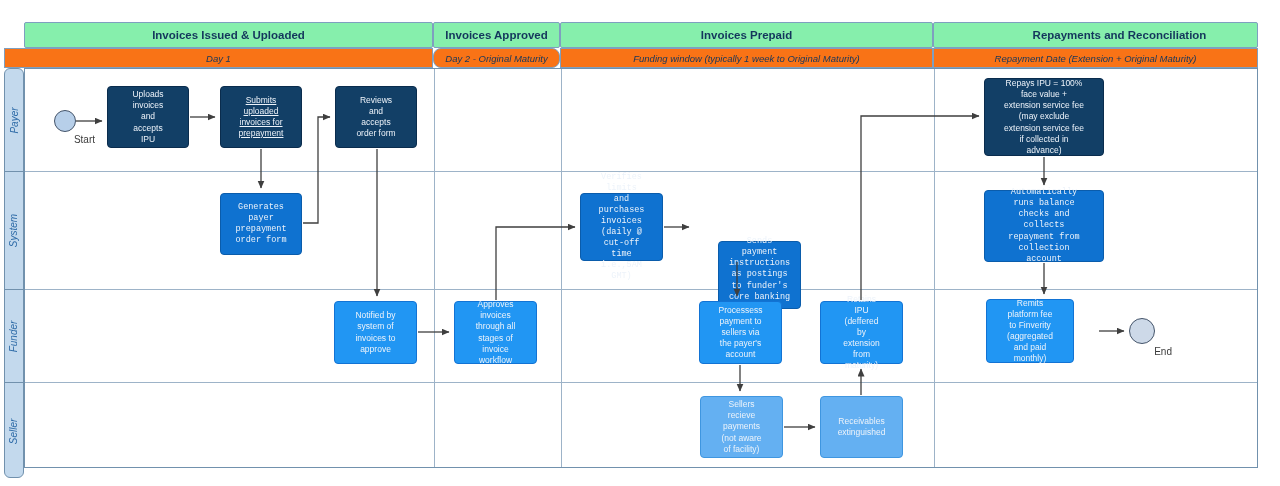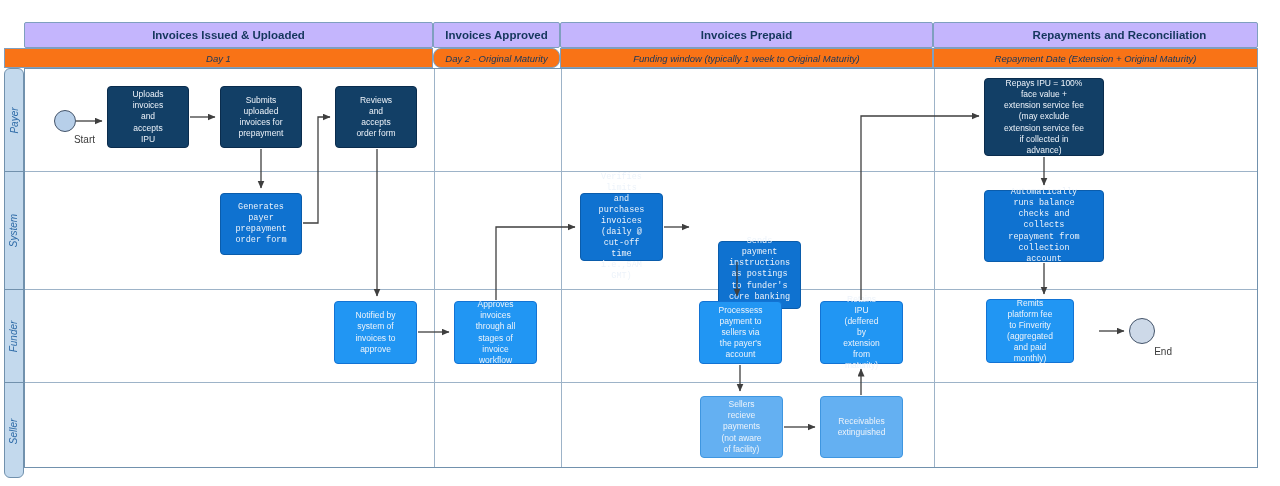--- a/index.html
+++ b/index.html
@@ -1,20 +1,20 @@
 <!DOCTYPE html>
 <html><head>
 <meta charset="utf-8">
 <style>
   html,body{margin:0;padding:0;background:#ffffff;}
   #stage{position:relative;width:1280px;height:486px;background:#ffffff;overflow:hidden;
          font-family:"Liberation Sans", sans-serif;}
   
   .phase-cell{position:absolute;top:22px;height:26px;box-sizing:border-box;
-    background:#c4b5fd;border:1px solid #7F9FBF;border-radius:2px;
+    background:#86efac;border:1px solid #7F9FBF;border-radius:2px;
     display:flex;align-items:center;justify-content:center;
     font-weight:bold;font-size:11.5px;color:#14365C;}
   
   .time-cell{position:absolute;top:48px;height:20px;box-sizing:border-box;
     background:#f97316;border:1px solid #7F9FBF;
     display:flex;align-items:center;justify-content:center;
     font-style:italic;font-size:9.5px;color:#14365C;}
   
   .lane-col{position:absolute;left:4px;top:68px;width:20px;height:410px;box-sizing:border-box;
     background:#C3D9ED;border:1px solid #7191AD;border-radius:6px;}
@@ -74,21 +74,21 @@
       <div class="time-cell" style="left: 4px; width: 429px;">Day 1</div>
       <div class="phase-cell" style="left: 433px; width: 127px;">Invoices Approved</div>
       <div class="time-cell" style="left: 433px; width: 127px; border-radius: 8px;">Day 2 - Original Maturity</div>
       <div class="phase-cell" style="left: 560px; width: 373px;">Invoices Prepaid</div>
       <div class="time-cell" style="left: 560px; width: 373px;">Funding window (typically 1 week to Original Maturity)</div>
       <div class="phase-cell" style="left: 933px; width: 325px; padding-left: 48px;">Repayments and Reconciliation</div>
       <div class="time-cell" style="left: 933px; width: 325px;">Repayment Date (Extension + Original Maturity)</div>
     </div>
   <div id="nodes">
       <div class="box dark" style="left: 107px; top: 86px; width: 82px; height: 62px;">Uploads invoices and accepts IPU</div>
-      <div class="box dark" style="left: 220px; top: 86px; width: 82px; height: 62px;">Submits uploaded invoices for prepayment</div>
+      <div class="box dark" style="left: 220px; top: 86px; width: 82px; height: 62px; text-decoration: underline;">Submits uploaded invoices for prepayment</div>
       <div class="box dark" style="left: 335px; top: 86px; width: 82px; height: 62px;">Reviews and accepts order form</div>
       <div class="box dark" style="left: 984px; top: 78px; width: 120px; height: 78px;">Repays IPU = 100% face value + extension service fee (may exclude extension service fee if collected in advance)</div>
       <div class="box system" style="left: 220px; top: 193px; width: 82px; height: 62px;">Generates payer prepayment order form</div>
       <div class="box system" style="left: 580px; top: 193px; width: 83px; height: 68px;">Verifies limits and purchases invoices (daily @ cut-off time i.e.,5AM GMT)</div>
       <div class="box system" style="left: 718px; top: 193px; width: 83px; height: 68px; margin-top: 48px;">Sends payment instructions as postings to funder's core banking solution</div>
       <div class="box system" style="left: 984px; top: 190px; width: 120px; height: 72px;">Automatically runs balance checks and collects repayment from collection account</div>
       <div class="box funder" style="left: 334px; top: 301px; width: 83px; height: 63px;">Notified by system of invoices to approve</div>
       <div class="box funder" style="left: 454px; top: 301px; width: 83px; height: 63px;">Approves invoices through all stages of invoice workflow</div>
       <div class="box funder" style="left: 699px; top: 301px; width: 83px; height: 63px;">Processess payment to sellers via the payer's account</div>
       <div class="box funder" style="left: 820px; top: 301px; width: 83px; height: 63px;">Retains IPU (deffered by extension from maturity)</div>

